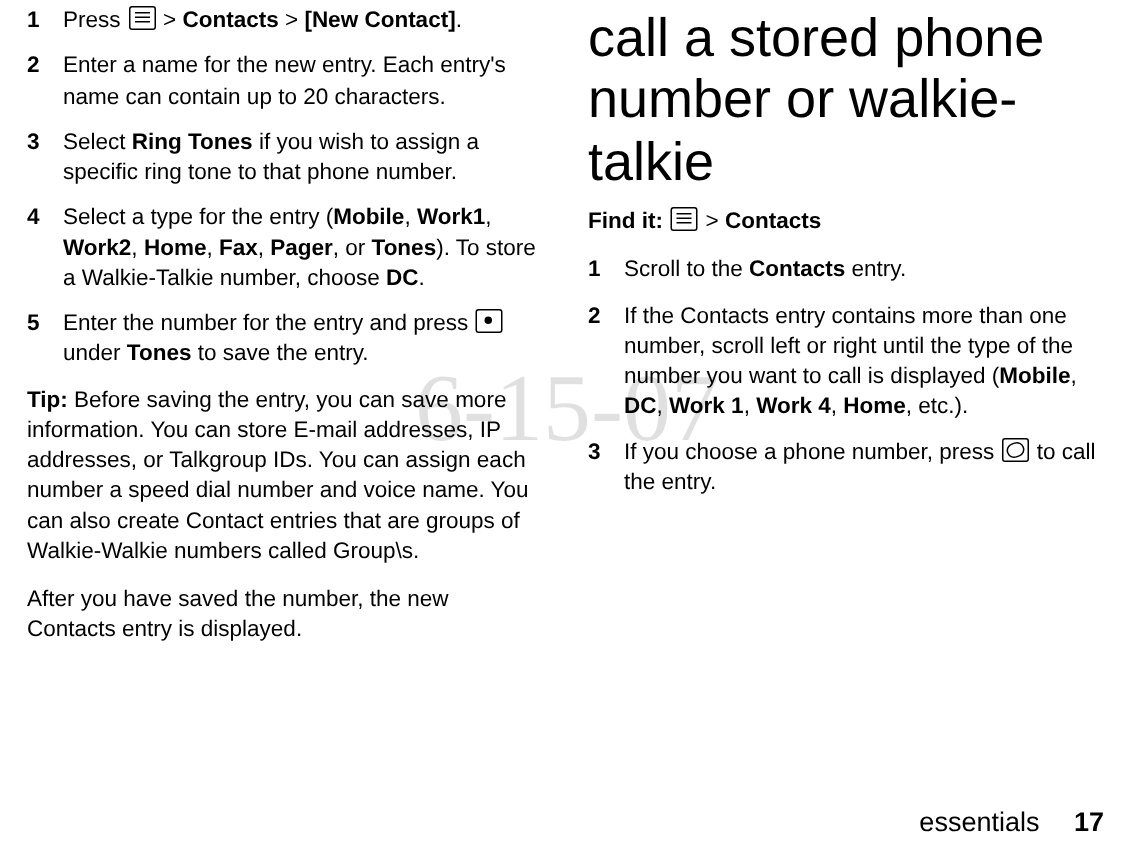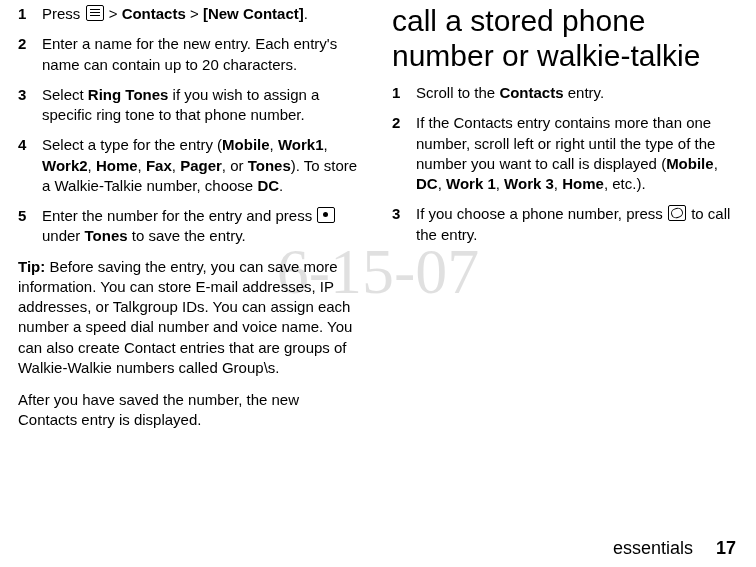--- a/index.html
+++ b/index.html
@@ -50,21 +50,21 @@
     width: 24px;
     flex-shrink: 0;
   }
   .step-body { flex: 1; }
   .b { font-weight: bold; }
   .cond { font-family: "Arial Narrow", Arial, sans-serif; font-stretch: condensed; font-weight: bold; }
   .para { margin-bottom: 12px; }
   h2.section-title {
     font-family: Arial, Helvetica, sans-serif;
     font-weight: normal;
-    font-size: 30px;
+    font-size: 36px;
     line-height: 1.15;
     margin: 0 0 10px 0;
   }
   .tip-block { margin-left: 24px; margin-bottom: 10px; }
   .key-icon {
     display: inline-block;
     vertical-align: -2px;
     width: 16px;
     height: 14px;
     border: 1.5px solid #000;
@@ -131,27 +131,28 @@
       </div>
       <div class="step">
         <div class="step-num">5</div>
         <div class="step-body">Enter the number for the entry and press <span class="key-icon dot"></span> under <span class="cond">Tones</span> to save the entry.</div>
       </div>
       <div class="para"><span class="b">Tip:</span> Before saving the entry, you can save more information. You can store E-mail addresses, IP addresses, or Talkgroup IDs. You can assign each number a speed dial number and voice name. You can also create Contact entries that are groups of Walkie-Walkie numbers called Group\s.</div>
       <div class="para">After you have saved the number, the new Contacts entry is displayed.</div>
     </div>
   <div class="col col-right" id="right-col">
       <h2 class="section-title">call a stored phone number or walkie-talkie</h2>
+      <div class="para"><span class="b">Find it:</span> <span class="key-icon menu"></span> &gt; <span class="cond">Contacts</span></div>
       <div class="step">
         <div class="step-num">1</div>
         <div class="step-body">Scroll to the <span class="cond">Contacts</span> entry.</div>
       </div>
       <div class="step">
         <div class="step-num">2</div>
-        <div class="step-body">If the Contacts entry contains more than one number, scroll left or right until the type of the number you want to call is displayed (<span class="cond">Mobile</span>, <span class="cond">DC</span>, <span class="cond">Work 1</span>, <span class="cond">Work 3</span>, <span class="cond">Home</span>, etc.).</div>
+        <div class="step-body">If the Contacts entry contains more than one number, scroll left or right until the type of the number you want to call is displayed (<span class="cond">Mobile</span>, <span class="cond">DC</span>, <span class="cond">Work 1</span>, <span class="cond">Work 4</span>, <span class="cond">Home</span>, etc.).</div>
       </div>
       <div class="step">
         <div class="step-num">3</div>
         <div class="step-body">If you choose a phone number, press <span class="key-icon send"></span> to call the entry.</div>
       </div>
     </div>
 </div>
 
 <div class="footer">
   <span>essentials</span>

